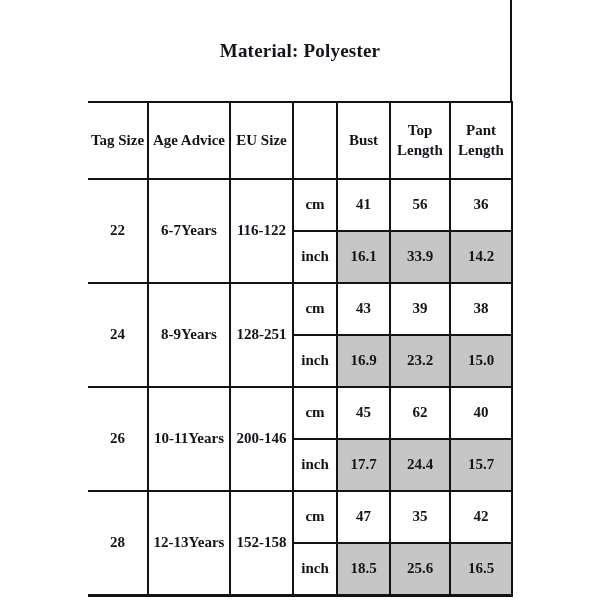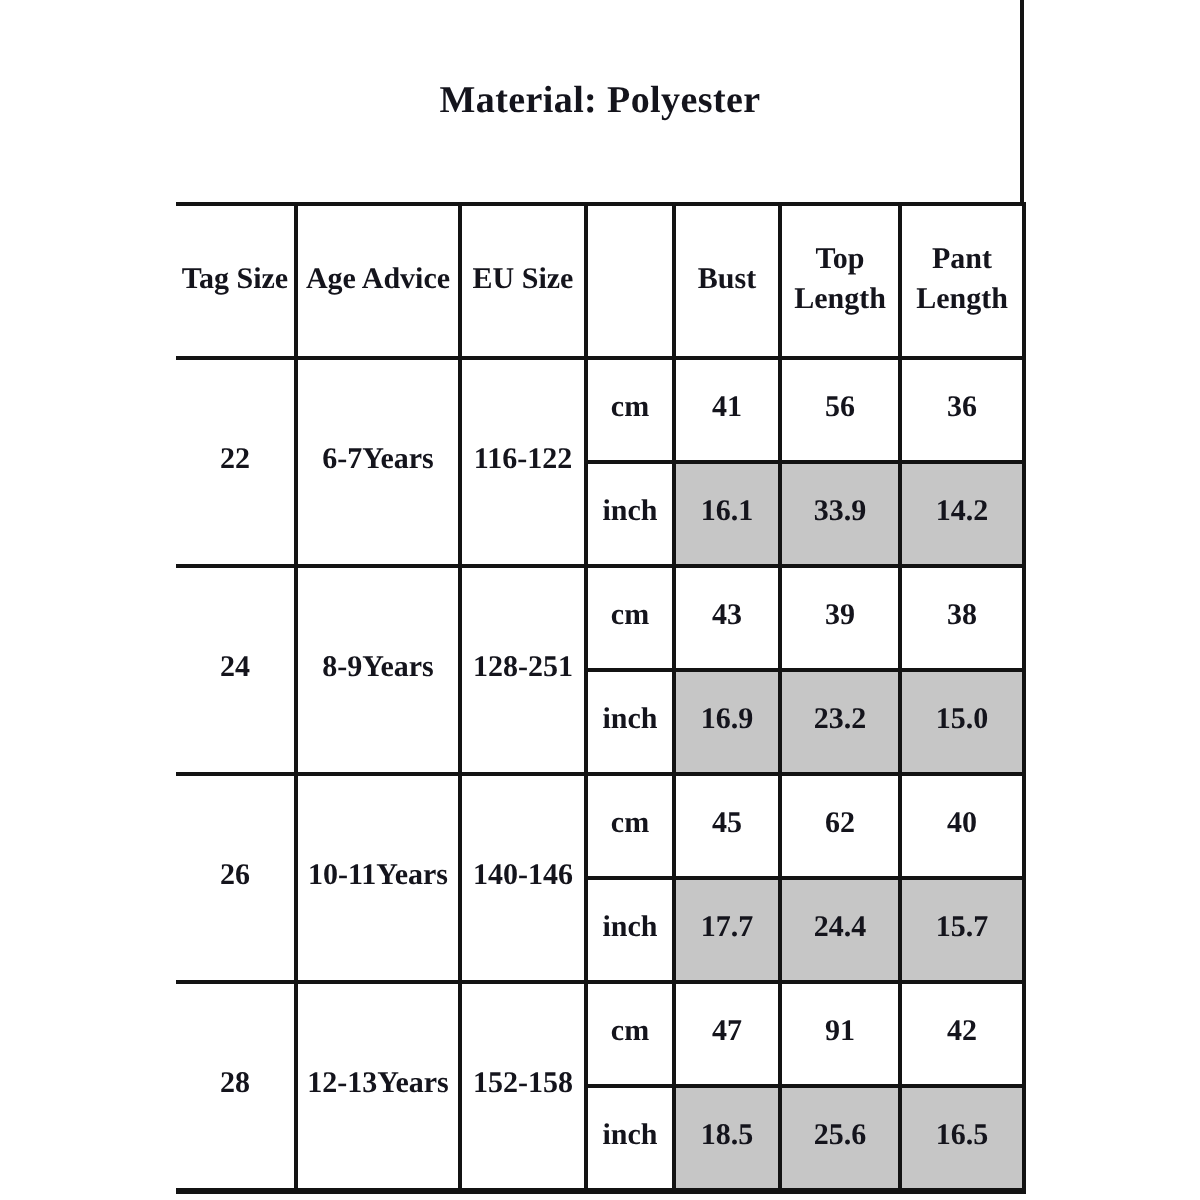--- a/index.html
+++ b/index.html
@@ -141,40 +141,40 @@
       <tr>
         <td>inch</td>
         <td class="inch-val">16.9</td>
         <td class="inch-val">23.2</td>
         <td class="inch-val">15.0</td>
       </tr>
 
       <tr>
         <td class="first" rowspan="2">26</td>
         <td rowspan="2">10-11Years</td>
-        <td rowspan="2">140-146</td>
+        <td rowspan="2">200-146</td>
         <td>cm</td>
         <td>45</td>
         <td>62</td>
         <td>40</td>
       </tr>
       <tr>
         <td>inch</td>
         <td class="inch-val">17.7</td>
         <td class="inch-val">24.4</td>
         <td class="inch-val">15.7</td>
       </tr>
 
       <tr>
         <td class="first" rowspan="2">28</td>
         <td rowspan="2">12-13Years</td>
         <td rowspan="2">152-158</td>
         <td>cm</td>
         <td>47</td>
-        <td>91</td>
+        <td>35</td>
         <td>42</td>
       </tr>
       <tr>
         <td>inch</td>
         <td class="inch-val">18.5</td>
         <td class="inch-val">25.6</td>
         <td class="inch-val">16.5</td>
       </tr>
     </tbody>
   </table>

